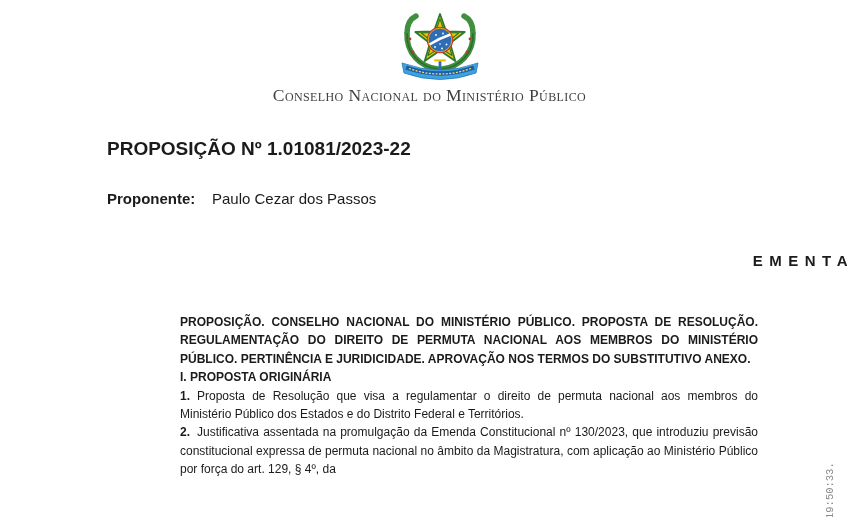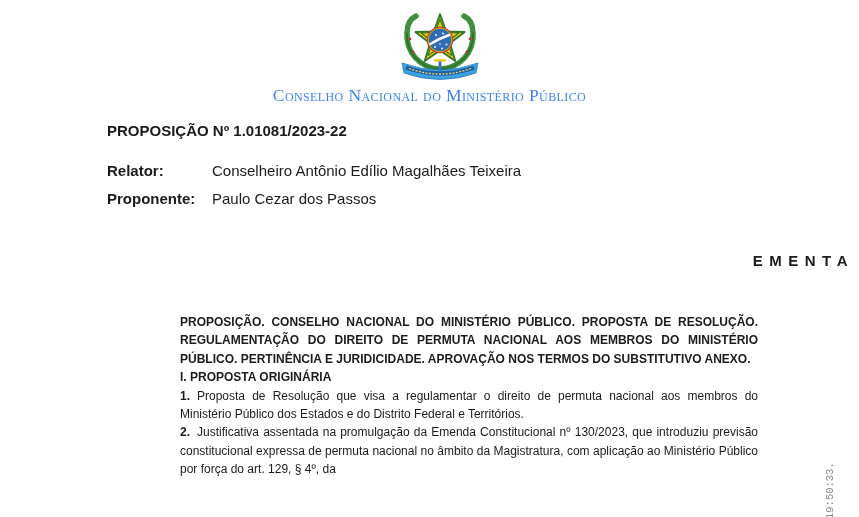--- a/index.html
+++ b/index.html
@@ -17,27 +17,27 @@
   .emblem { position: absolute; left: 398px; top: 7px; width: 84px; height: 74px; }
 
   
   .org-name {
     position: absolute; left: 0; right: 0; top: 85px;
     text-align: center;
     font-family: "Liberation Serif", serif;
     font-variant: small-caps;
     font-size: 17.5px;
     letter-spacing: 0.4px;
-    color: #3b82f6;
+    color: #404040;
   }
 
   
   .doc-title {
-    position: absolute; left: 107px; top: 122px;
-    font-size: 15px; font-weight: bold; line-height: 18px; text-align: center;
+    position: absolute; left: 107px; top: 140px;
+    font-size: 19px; font-weight: bold; line-height: 18px; text-align: center;
   }
   .meta-row { position: absolute; left: 107px; font-size: 15px; line-height: 18px; }
   .meta-row.relator { top: 162px; }
   .meta-row.proponente { top: 190px; }
   .meta-label { font-weight: bold; display: inline-block; min-width: 105px; }
 
   .ementa-heading {
     position: absolute; left: 0; right: 5px; top: 252px;
     text-align: right;
     font-size: 15px; font-weight: bold;
@@ -98,23 +98,20 @@
 
     <path d="M4 56 Q 42 70 80 56 L 78 66 Q 42 79 6 66 Z" fill="#3ea2e0" stroke="#2277bb" stroke-width="0.8"></path>
     <path d="M8 60.5 Q 42 72.5 76 60.5" fill="none" stroke="#1c5fa8" stroke-width="4.5"></path>
     <path d="M11 61.5 Q 42 72.5 73 61.5" fill="none" stroke="#ffd95e" stroke-width="1.3" stroke-dasharray="2 1.4"></path>
   </svg>
 
   <div class="org-name">Conselho Nacional do Ministério Público</div>
 
   <div class="doc-title">PROPOSIÇÃO Nº 1.01081/2023-22</div>
 
-  <div class="meta-row relator">
-    <span class="meta-label">Relator:</span><span>Conselheiro Antônio Edílio Magalhães Teixeira</span>
-  </div>
 
   <div class="meta-row proponente">
     <span class="meta-label">Proponente:</span><span>Paulo Cezar dos Passos</span>
   </div>
 
   <div class="ementa-heading">EMENTA</div>
 
   <div class="body-block">
     <p class="ementa-text">PROPOSIÇÃO. CONSELHO NACIONAL DO MINISTÉRIO PÚBLICO. PROPOSTA DE RESOLUÇÃO. REGULAMENTAÇÃO DO DIREITO DE PERMUTA NACIONAL AOS MEMBROS DO MINISTÉRIO PÚBLICO. PERTINÊNCIA E JURIDICIDADE. APROVAÇÃO NOS TERMOS DO SUBSTITUTIVO ANEXO.</p>
     <p class="section-heading">I. PROPOSTA ORIGINÁRIA</p>

